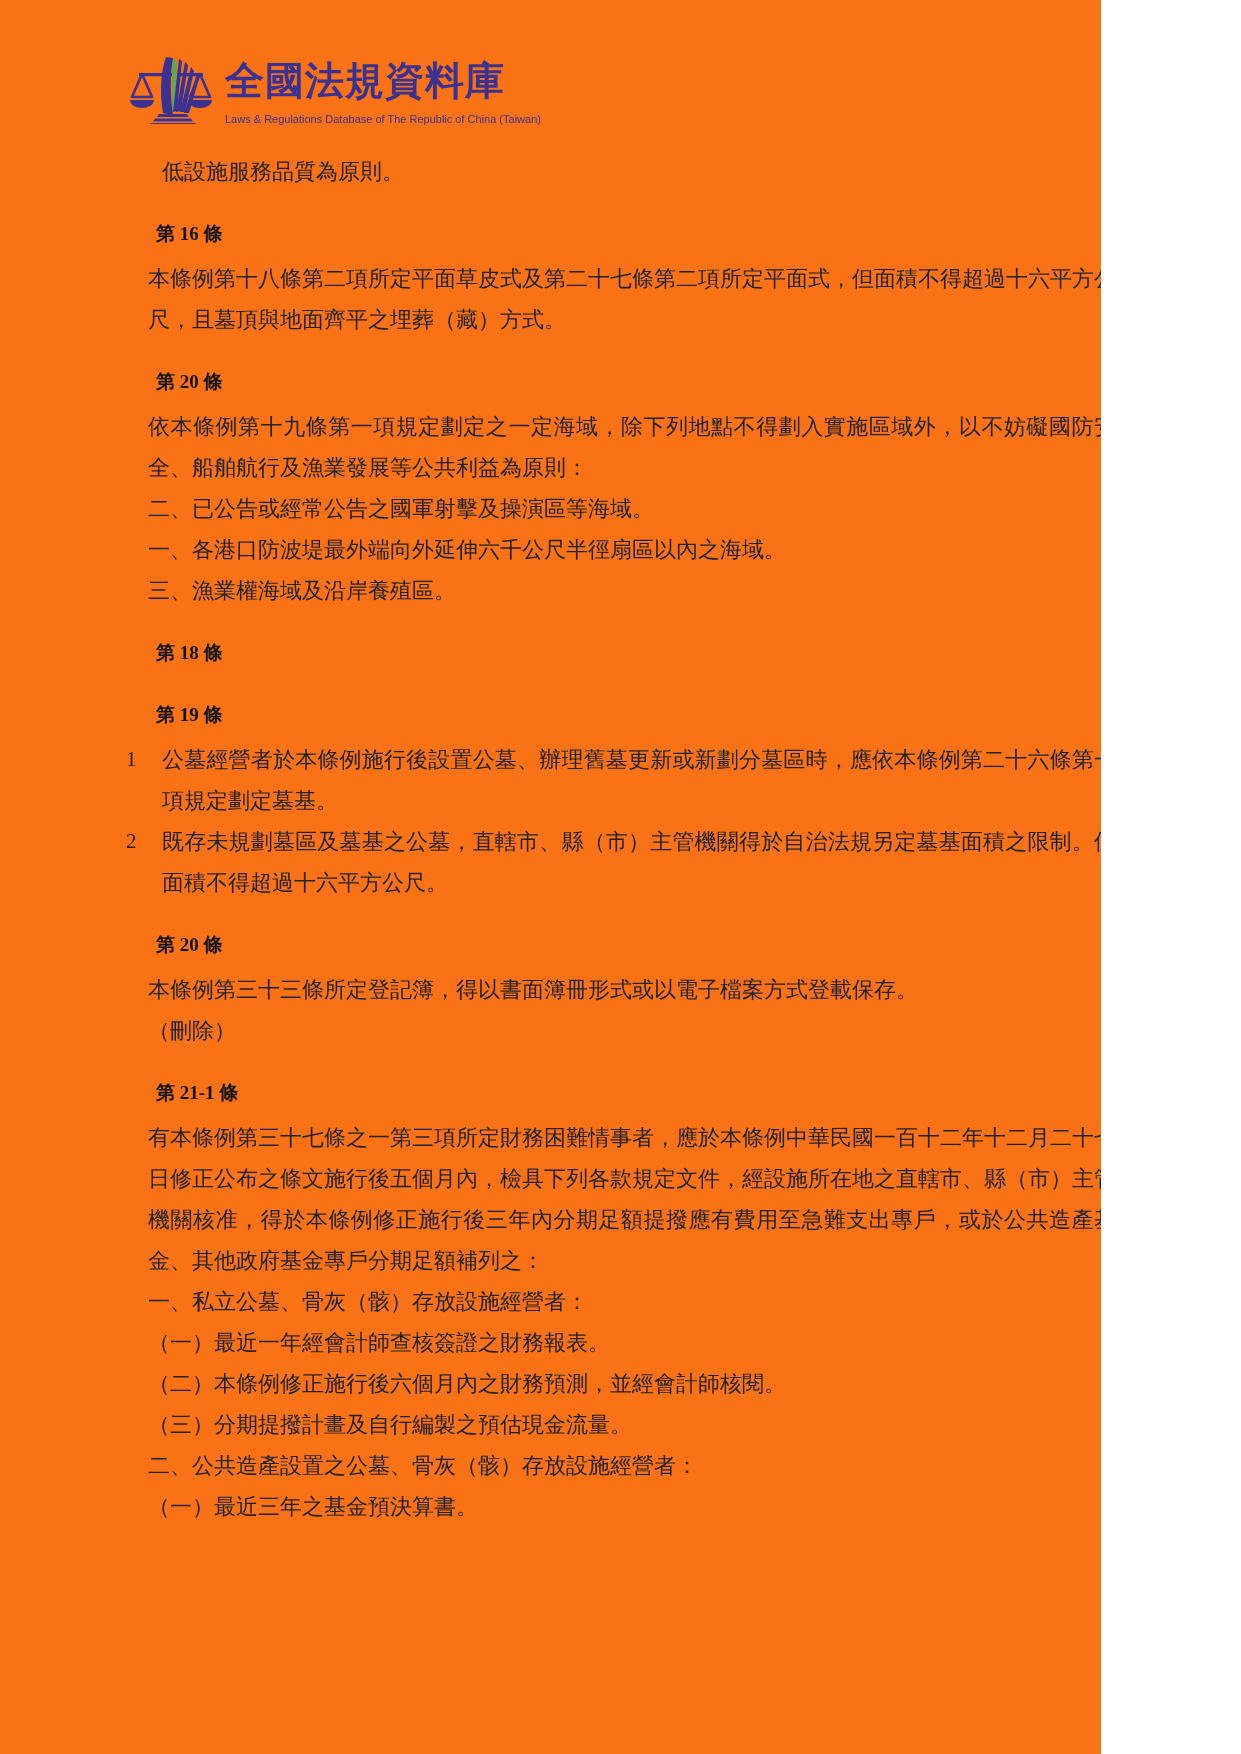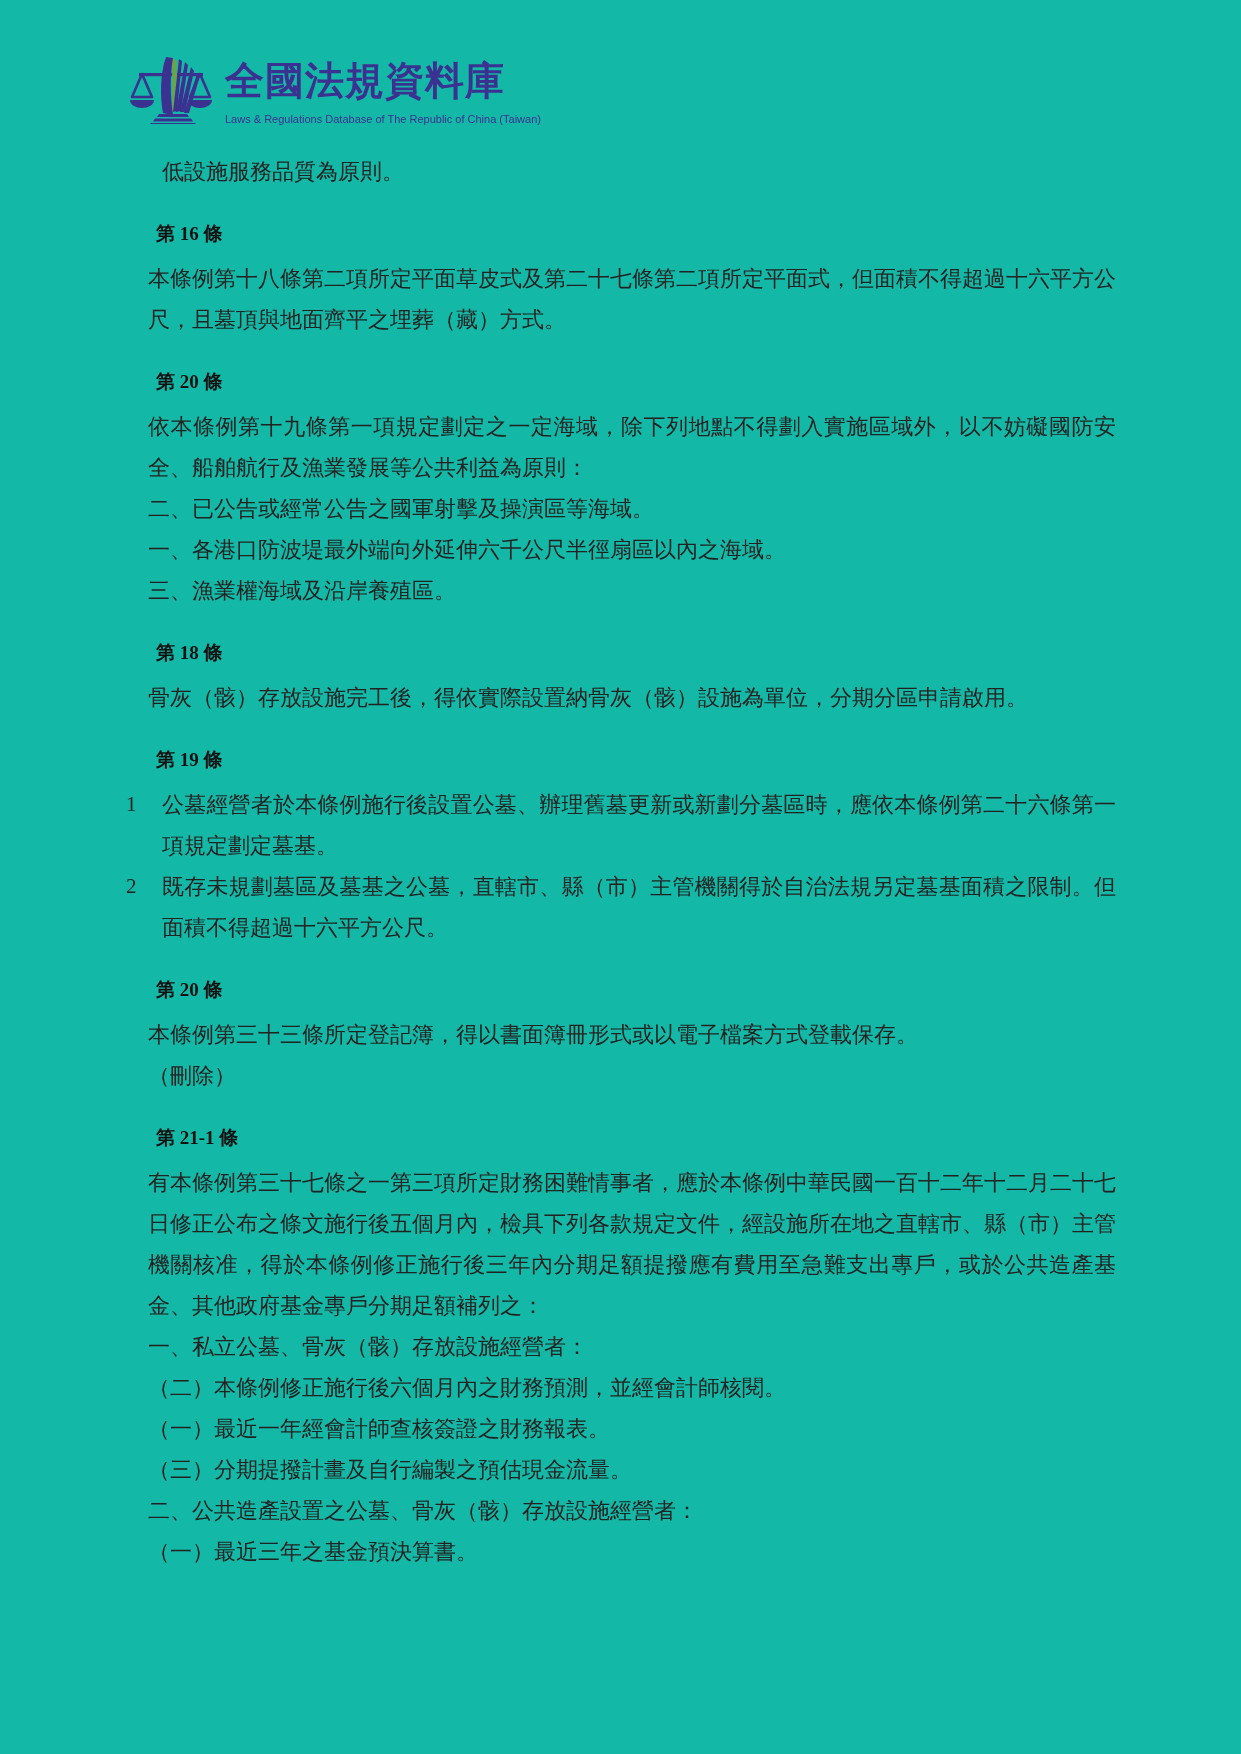--- a/index.html
+++ b/index.html
@@ -1,20 +1,20 @@
 <!DOCTYPE html>
 <html lang="zh-Hant"><head>
 <meta charset="utf-8">
 <style>
   html, body { margin: 0; padding: 0; background: #ffffff; }
   .page {
     position: relative;
-    width: 1241px;
+    width: 1101px;
     height: 1754px;
-    background: #14b8a6;
+    background: #f97316;
     overflow: hidden;
     font-family: "Liberation Serif", "DejaVu Serif", serif;
   }
 
   
   .header {
     position: absolute;
     left: 129px;
     top: 54px;
     display: flex;
@@ -123,23 +123,20 @@
     <div class="article-body">
             <div class="para"><span>依本條例第十九條第一項規定劃定之一定海域，除下列地點不得劃入實施區域外，以不妨礙國防安全、船舶航行及漁業發展等公共利益為原則：</span></div>
             <div class="para"><span>二、已公告或經常公告之國軍射擊及操演區等海域。</span></div>
             <div class="para"><span>一、各港口防波堤最外端向外延伸六千公尺半徑扇區以內之海域。</span></div>
             <div class="para"><span>三、漁業權海域及沿岸養殖區。</span></div>
           </div>
   </div>
 
   <div class="article">
     <div class="article-heading">第 18 條</div>
-    <div class="article-body">
-            <div class="para"><span>骨灰（骸）存放設施完工後，得依實際設置納骨灰（骸）設施為單位，分期分區申請啟用。</span></div>
-          </div>
   </div>
 
   <div class="article">
     <div class="article-heading">第 19 條</div>
     <div class="article-body">
             <div class="para numbered"><span class="para-num">1</span><span>公墓經營者於本條例施行後設置公墓、辦理舊墓更新或新劃分墓區時，應依本條例第二十六條第一項規定劃定墓基。</span></div>
             <div class="para numbered"><span class="para-num">2</span><span>既存未規劃墓區及墓基之公墓，直轄市、縣（市）主管機關得於自治法規另定墓基面積之限制。但面積不得超過十六平方公尺。</span></div>
           </div>
   </div>
 
@@ -154,22 +151,22 @@
     <div class="article-body">
             <div class="para"><span>（刪除）</span></div>
           </div>
   </div>
 
   <div class="article">
     <div class="article-heading">第 21-1 條</div>
     <div class="article-body">
             <div class="para"><span>有本條例第三十七條之一第三項所定財務困難情事者，應於本條例中華民國一百十二年十二月二十七日修正公布之條文施行後五個月內，檢具下列各款規定文件，經設施所在地之直轄市、縣（市）主管機關核准，得於本條例修正施行後三年內分期足額提撥應有費用至急難支出專戶，或於公共造產基金、其他政府基金專戶分期足額補列之：</span></div>
             <div class="para"><span>一、私立公墓、骨灰（骸）存放設施經營者：</span></div>
+            <div class="para"><span>（一）最近一年經會計師查核簽證之財務報表。</span></div>
             <div class="para"><span>（二）本條例修正施行後六個月內之財務預測，並經會計師核閱。</span></div>
-            <div class="para"><span>（一）最近一年經會計師查核簽證之財務報表。</span></div>
             <div class="para"><span>（三）分期提撥計畫及自行編製之預估現金流量。</span></div>
             <div class="para"><span>二、公共造產設置之公墓、骨灰（骸）存放設施經營者：</span></div>
             <div class="para"><span>（一）最近三年之基金預決算書。</span></div>
           </div>
   </div>
 </div>
   </div>
 
 </div>
 

